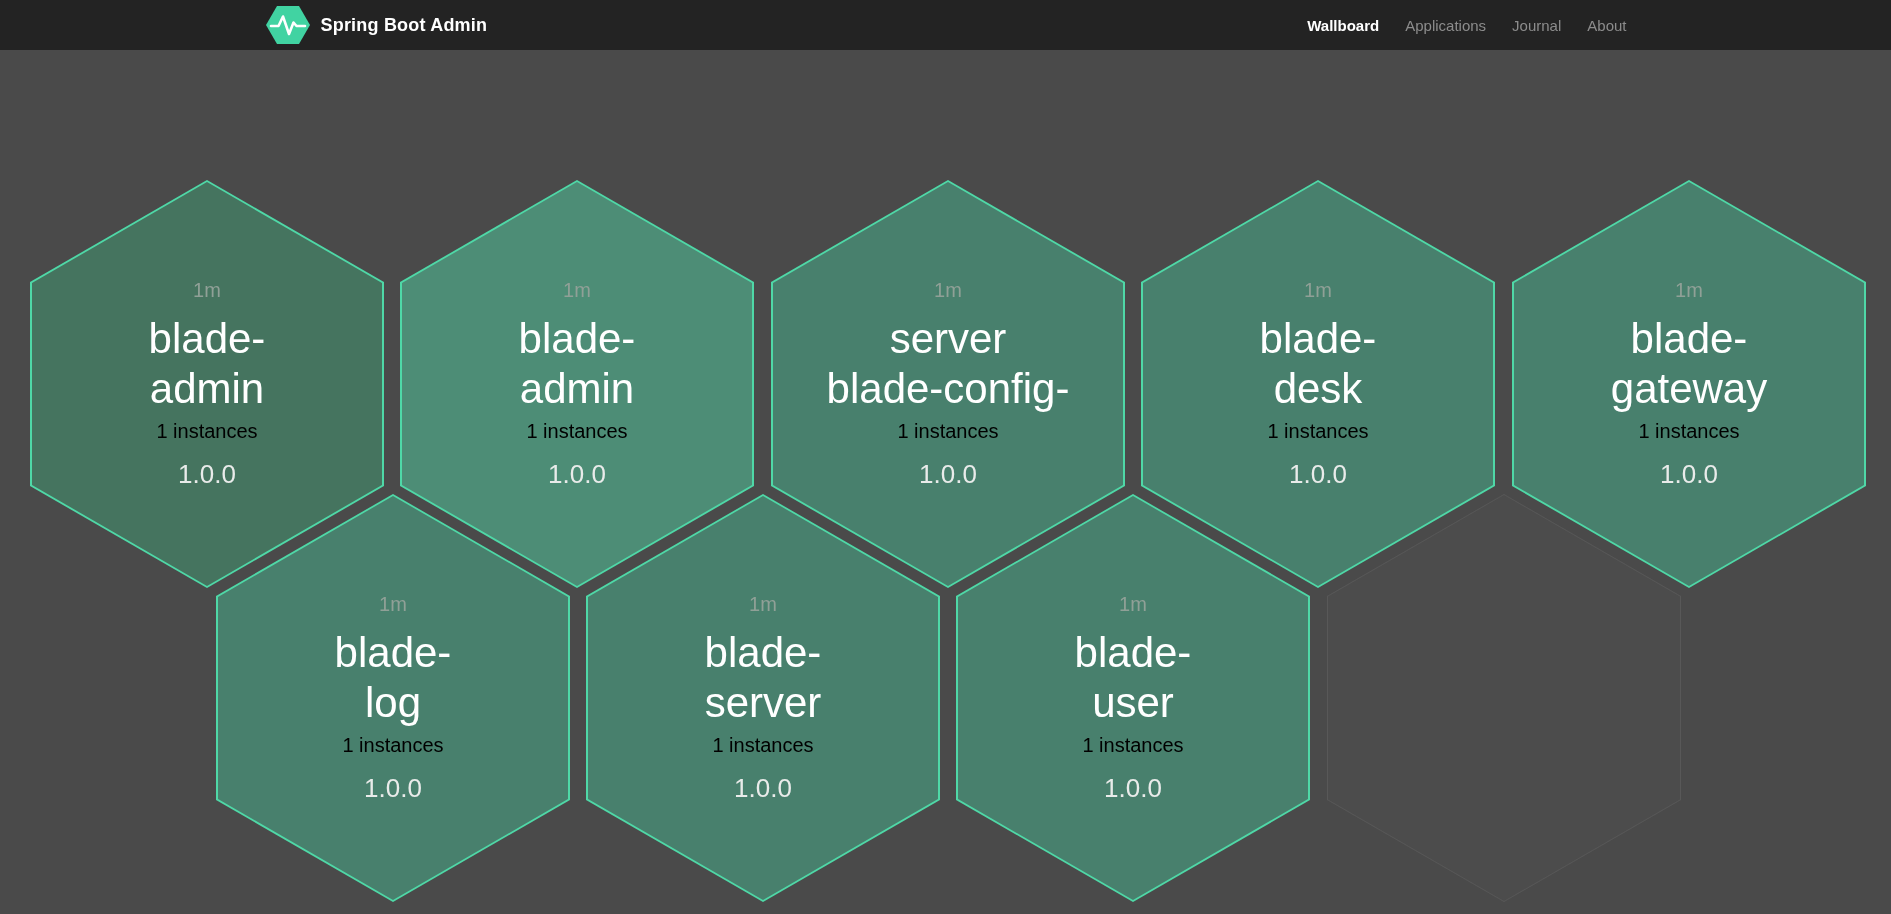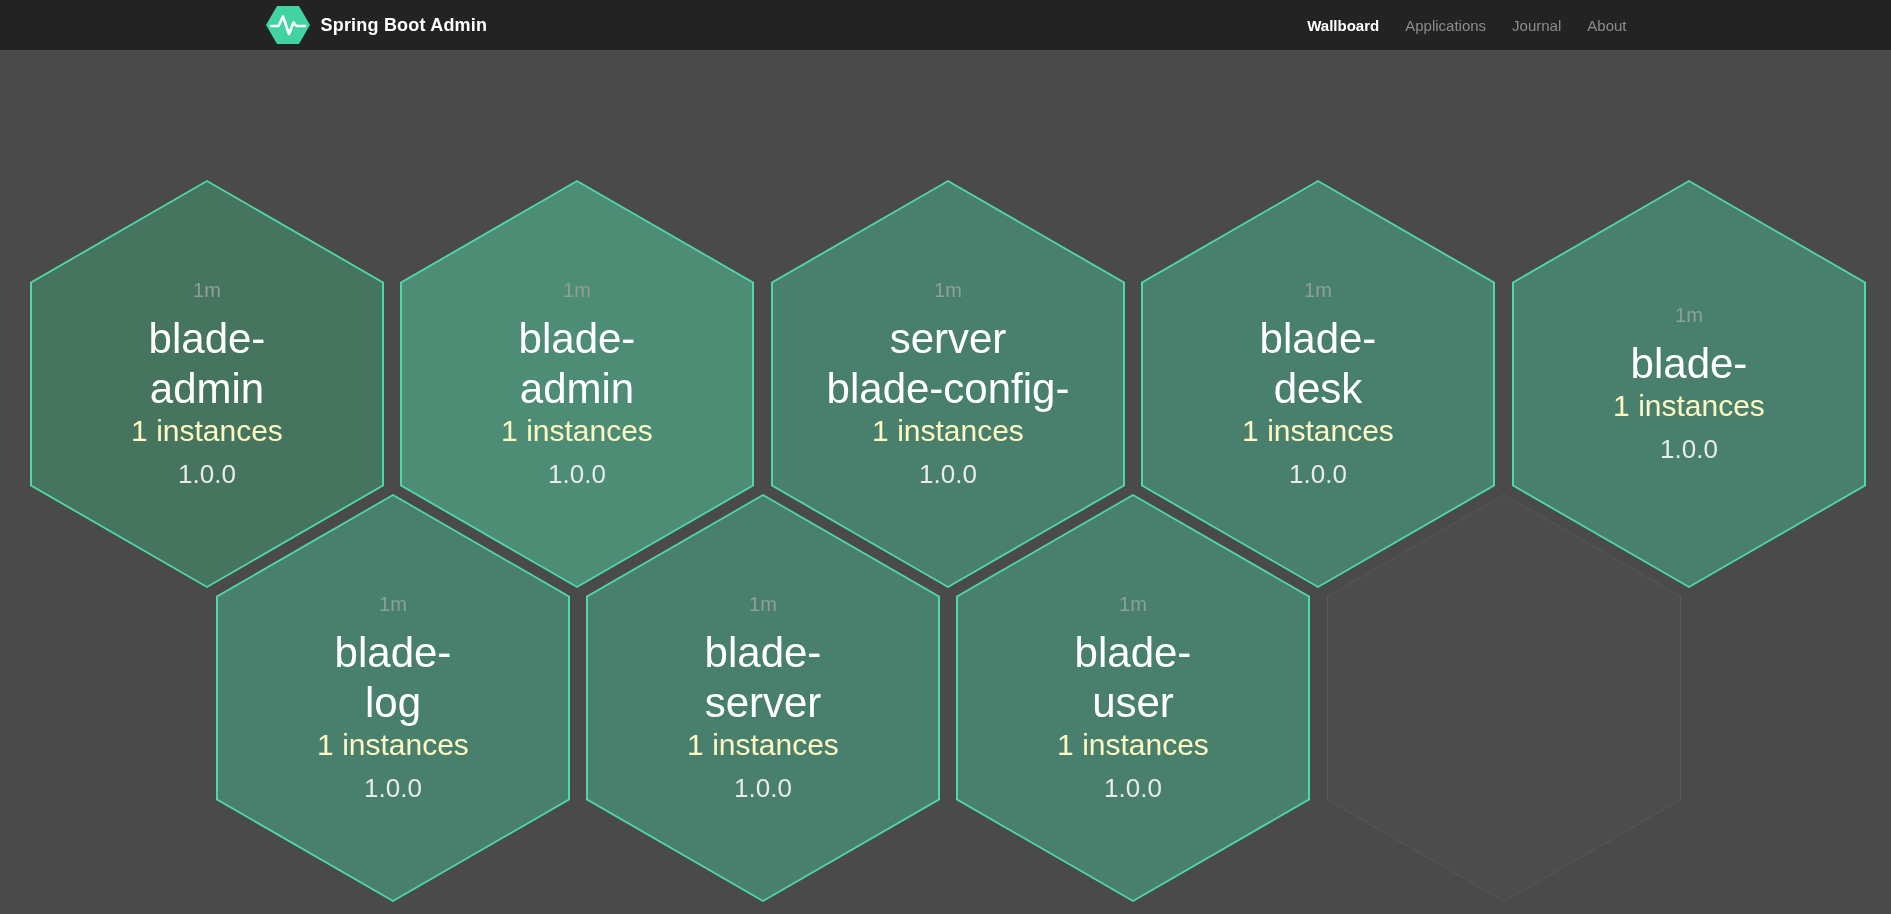--- a/index.html
+++ b/index.html
@@ -87,22 +87,22 @@
     margin-bottom: 12px;
   }
   .tile-name {
     color: #ffffff;
     font-size: 42px;
     font-weight: 400;
     line-height: 50px;
   }
   .tile-name span { display: block; white-space: nowrap; }
   .tile-instances {
-    font-size: 30px;
-    color: #fef9c3;
+    font-size: 20px;
+    color: #000000;
     line-height: 28px;
     margin-top: 3px;
   }
   .tile-version {
     font-size: 26px;
     color: #e9ebea;
     line-height: 32px;
     margin-top: 13px;
     text-align: right;
   }
@@ -176,20 +176,21 @@
       <div class="tile-instances">1 instances</div>
       <div class="tile-version">1.0.0</div>
     </div>
   </div>
 
   <div class="hex" style="left: 1512px; top: 130px; background: rgb(79, 216, 167);">
     <div class="hex-inner" style="background: rgb(72, 128, 109);">
       <div class="tile-uptime">1m</div>
       <div class="tile-name">
         <span>blade-</span>
+        <span>gateway</span>
       </div>
       <div class="tile-instances">1 instances</div>
       <div class="tile-version">1.0.0</div>
     </div>
   </div>
 
   <div class="hex" style="left: 216px; top: 444px; background: rgb(79, 216, 167);">
     <div class="hex-inner" style="background: rgb(72, 128, 109);">
       <div class="tile-uptime">1m</div>
       <div class="tile-name">

